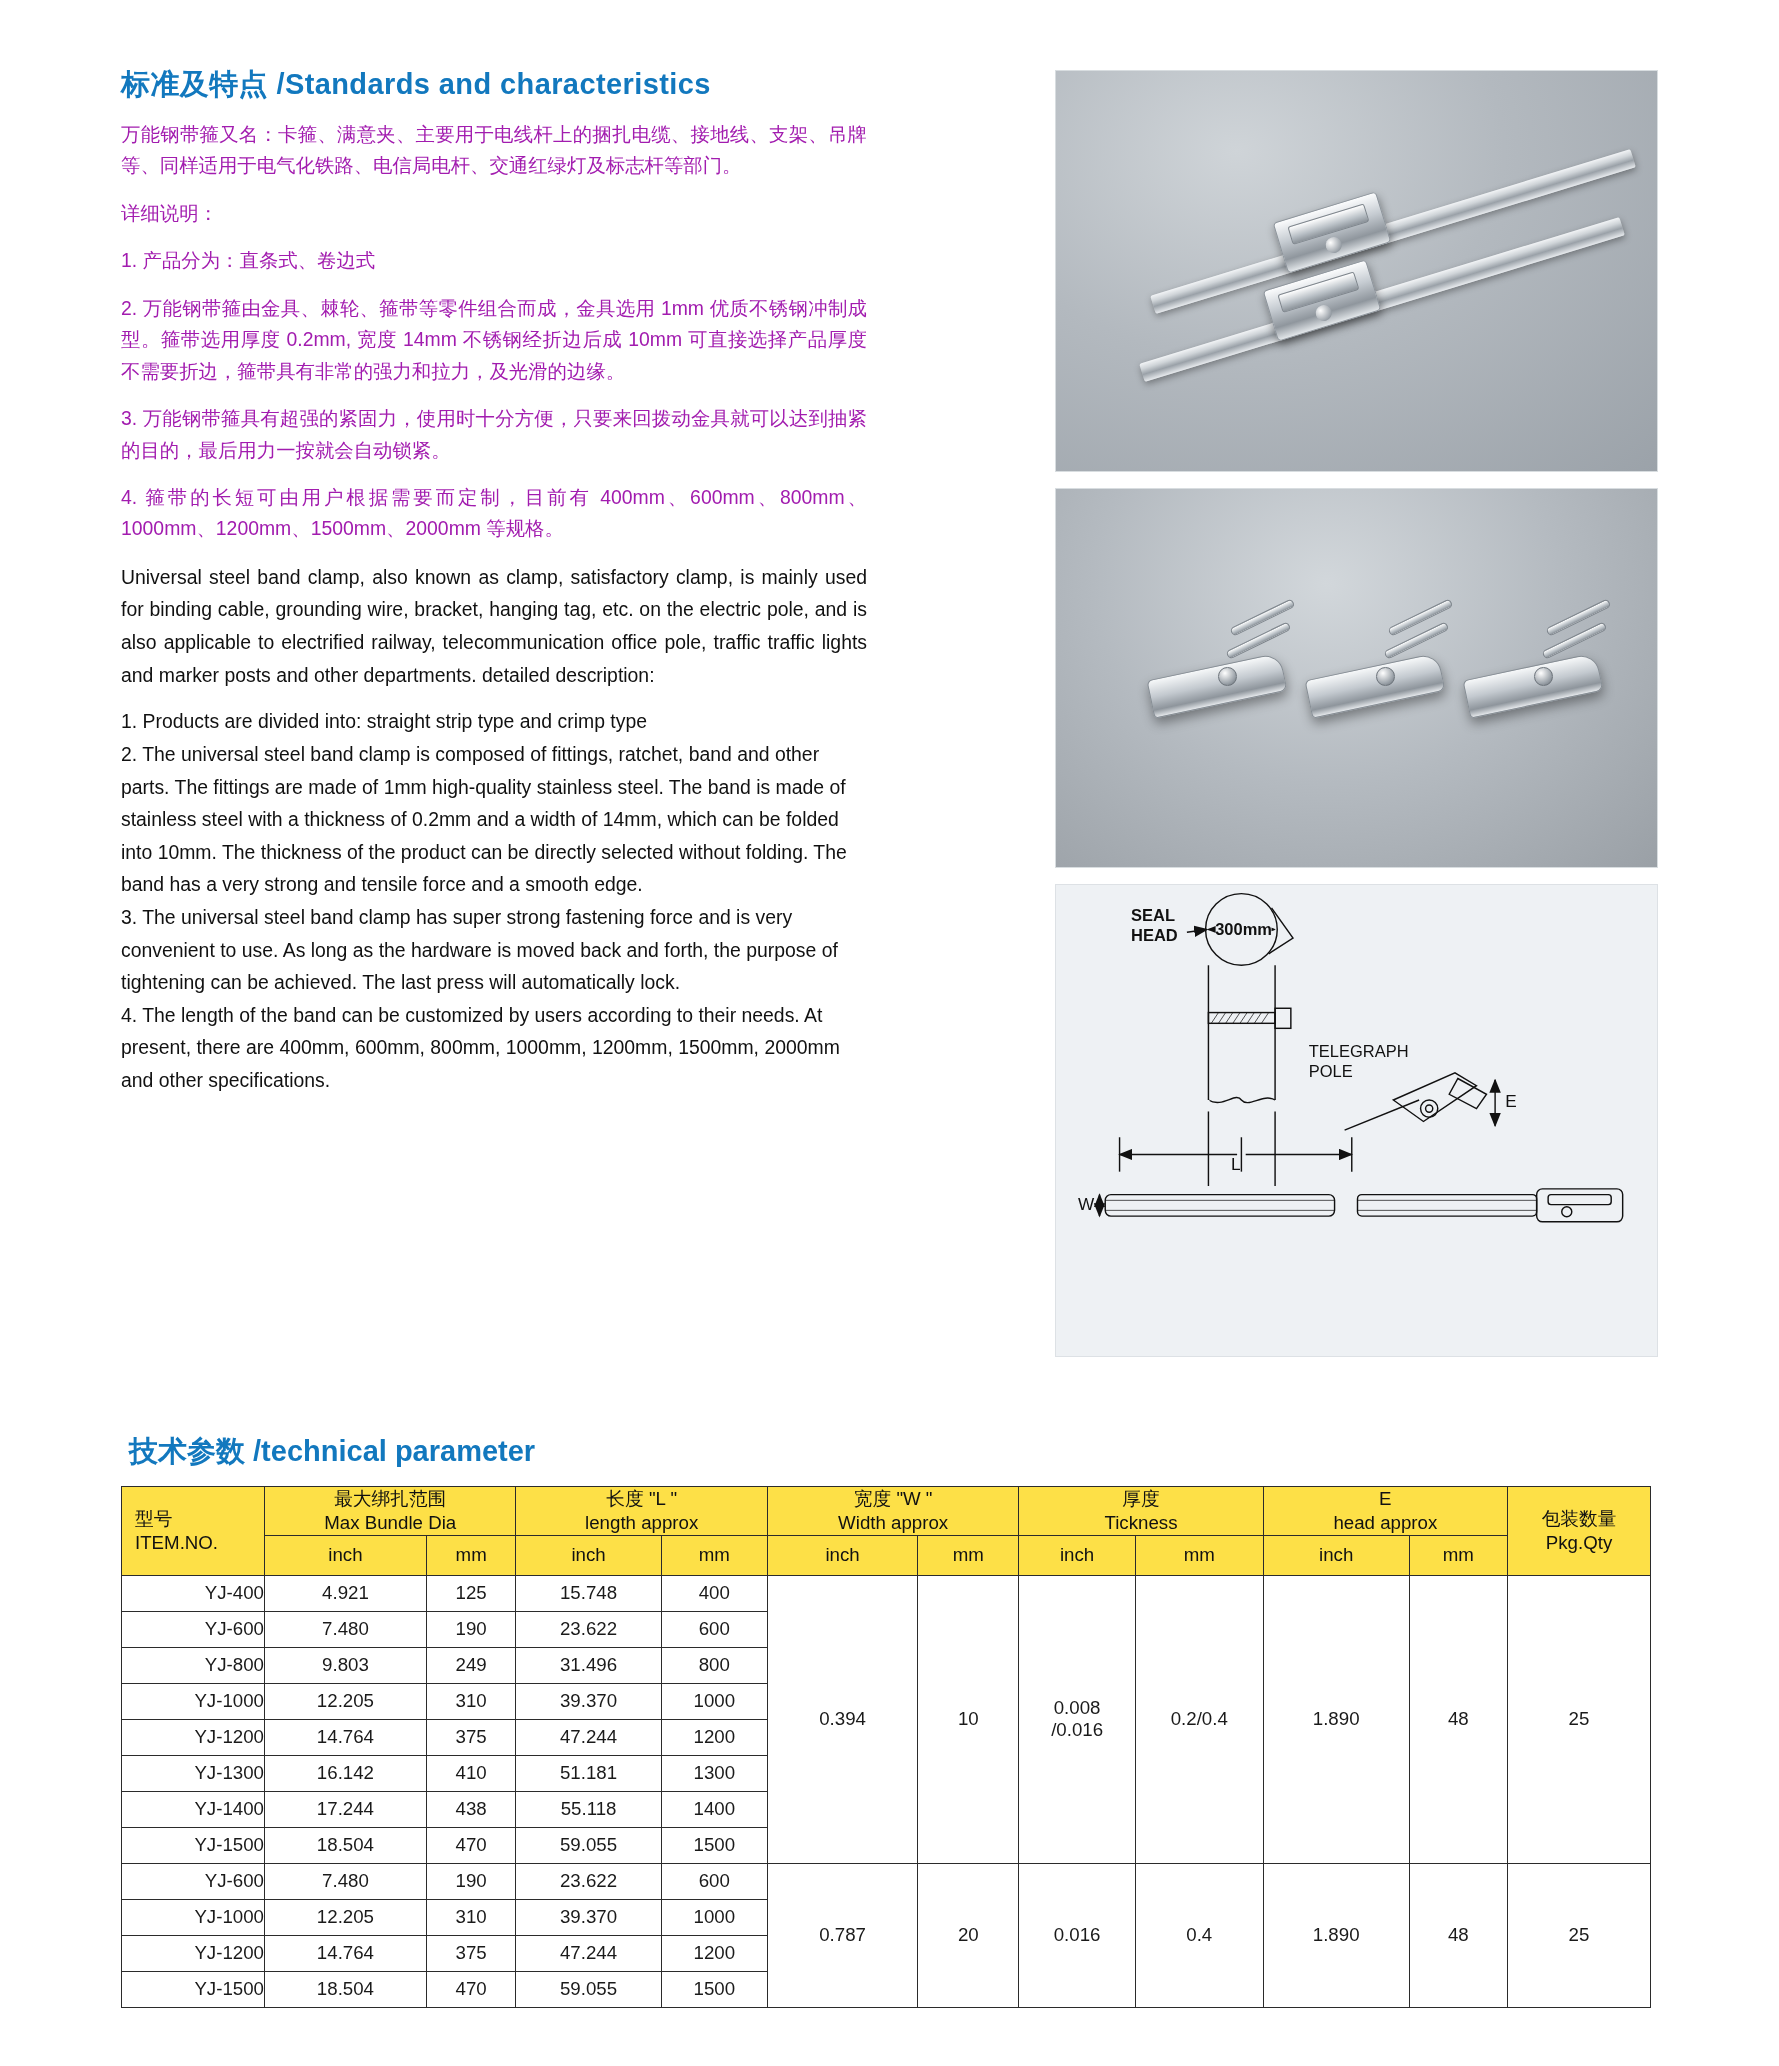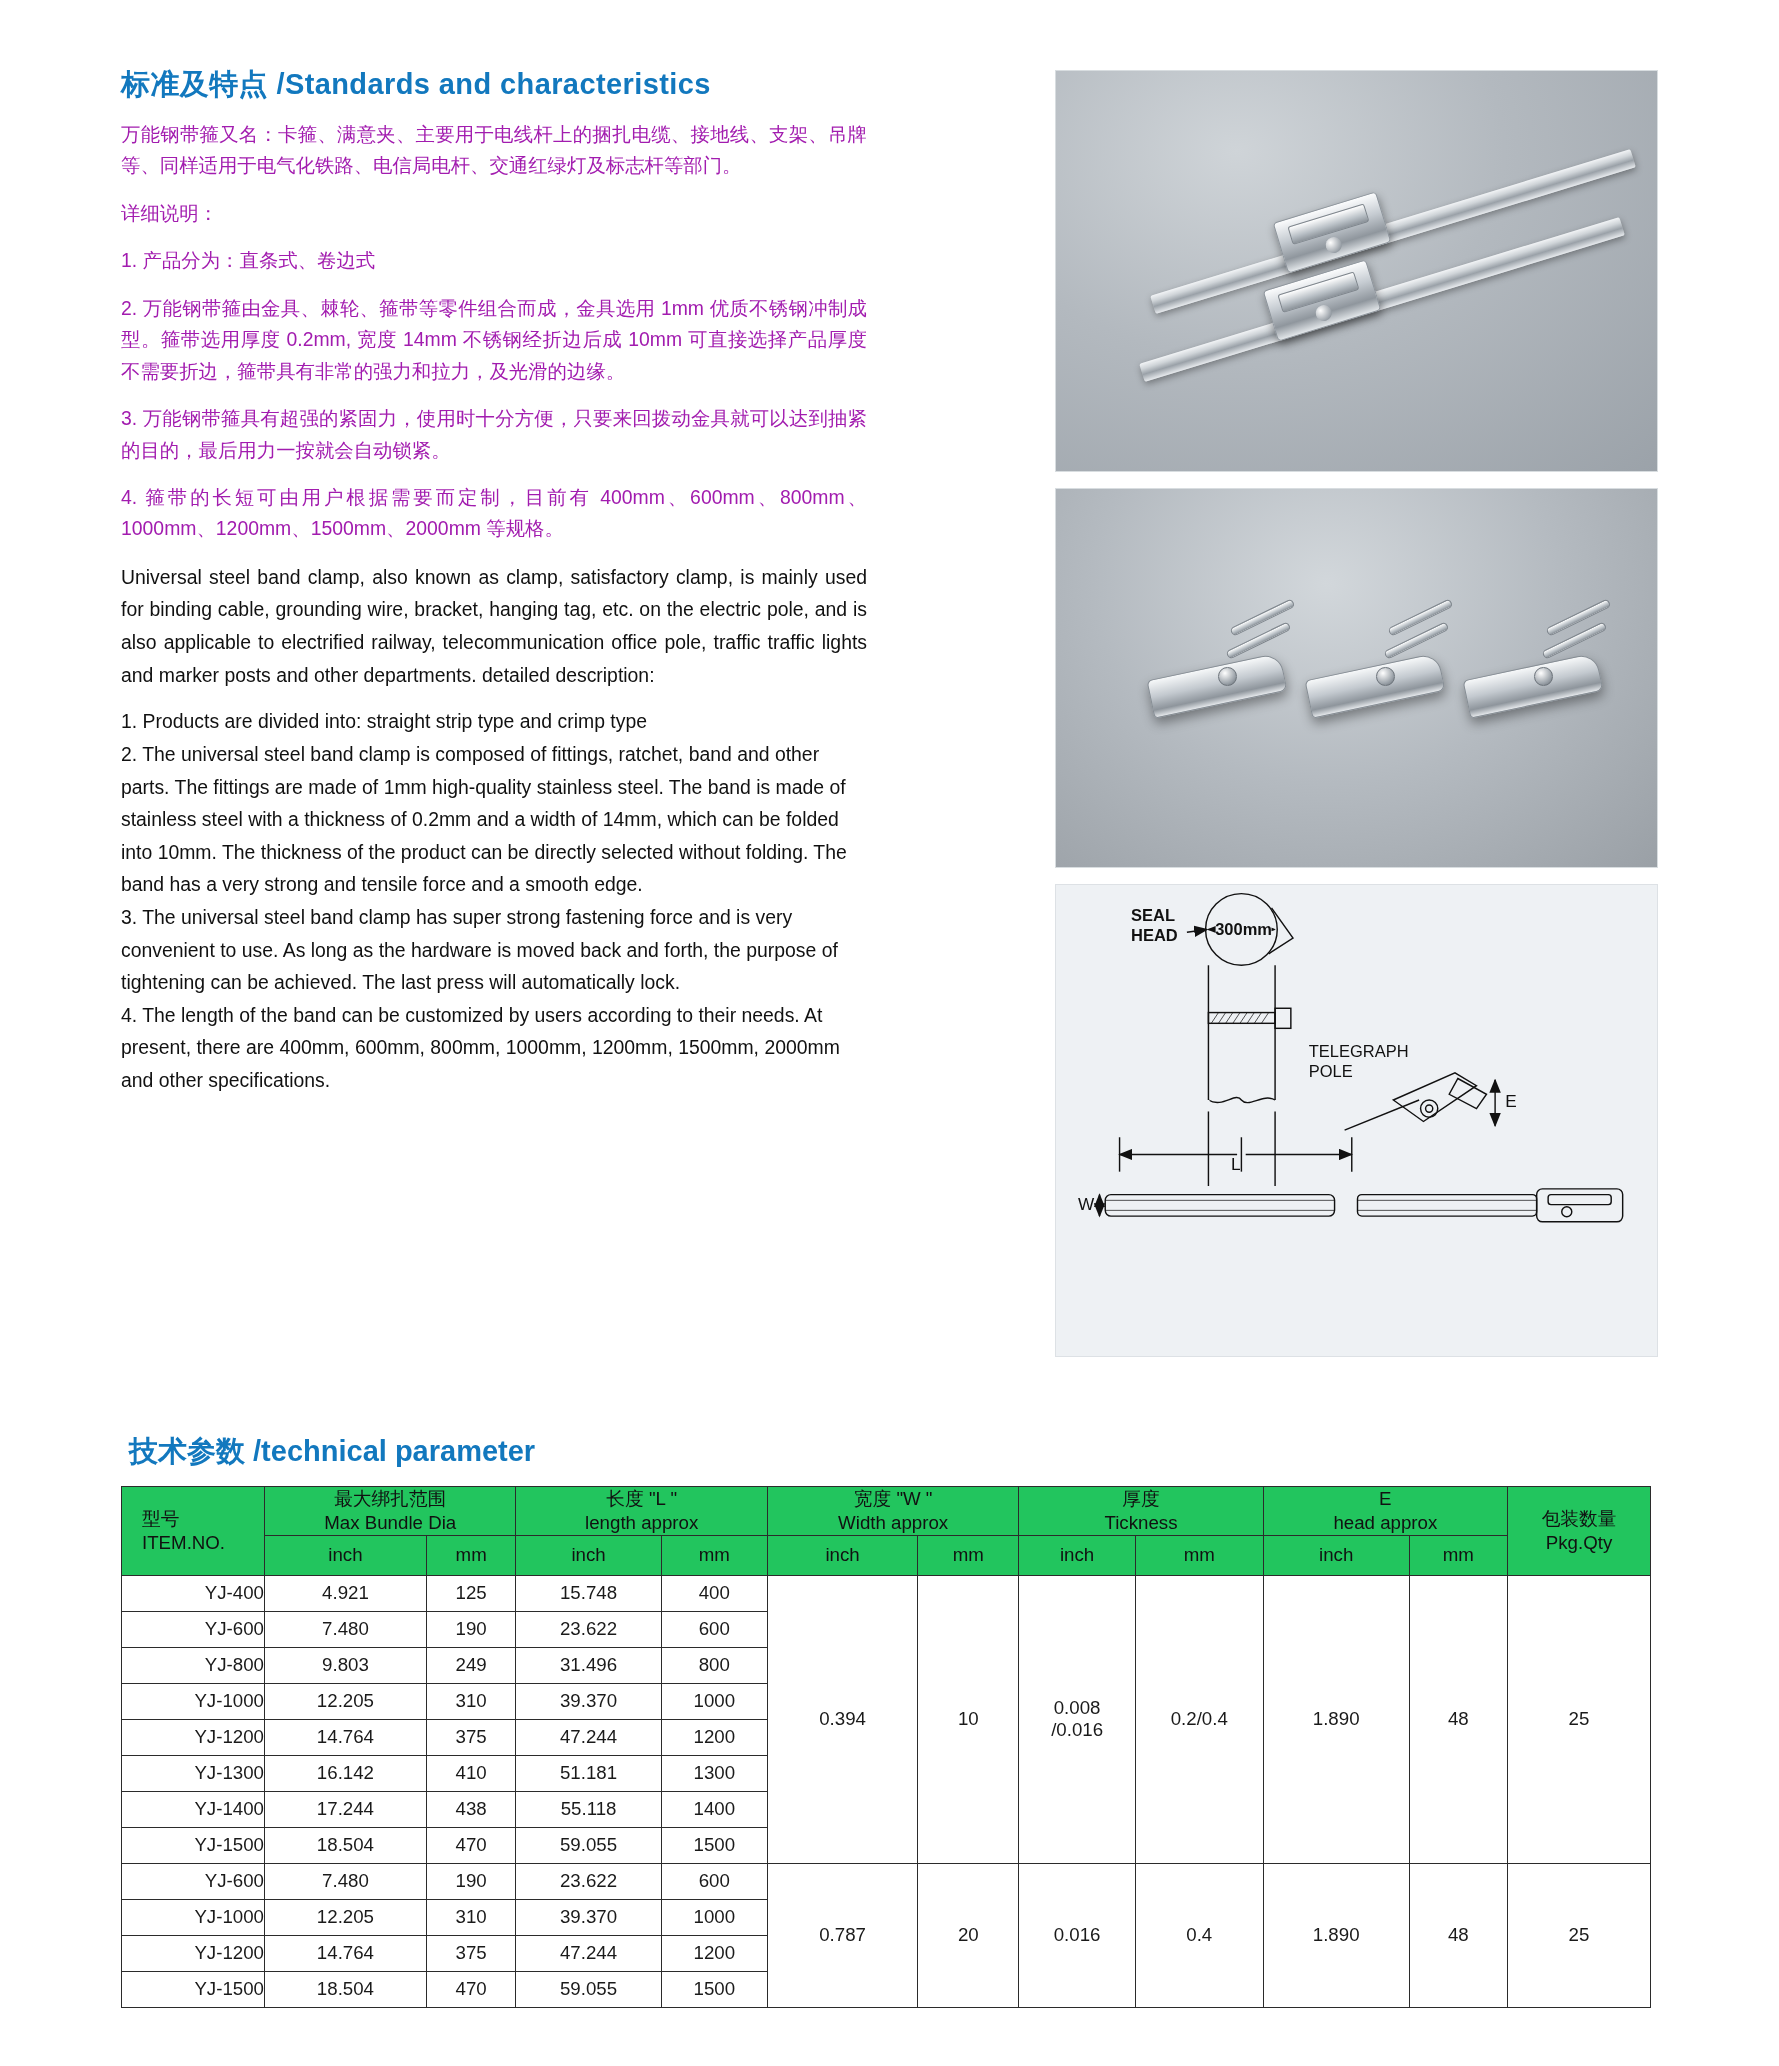--- a/index.html
+++ b/index.html
@@ -203,21 +203,21 @@
     font-size: 18.7px;
   }
   table.spec th, table.spec td {
     border: 0.7px solid #2b2b2b;
     text-align: center;
     vertical-align: middle;
     padding: 0;
     height: 37px;
   }
   table.spec thead th {
-    background: #22c55e;
+    background: #fde047;
     font-weight: normal;
     line-height: 1.28;
     font-size: 18.7px;
     color: #111;
   }
   table.spec thead th.sub {
     height: 40px;
   }
   table.spec tbody td {
     background: #ffffff;
@@ -376,21 +376,21 @@
     </div>
   </div>
 
   <h2 class="section-title2">技术参数 /technical parameter</h2>
 
   <div class="table-wrap">
     <table class="spec">
       <thead>
         <tr>
           <th rowspan="2" style="width:143px" class="hdr-two-line">
-            <div style="text-align:left;padding-left:20px">
+            <div style="text-align:left;padding-left:13px">
               <div>型号</div>
               <div>ITEM.NO.</div>
             </div>
           </th>
           <th colspan="2" style="width:244px" class="hdr-two-line">
             <div>最大绑扎范围</div>
             <div>Max Bundle Dia</div>
           </th>
           <th colspan="2" style="width:244px" class="hdr-two-line">
             <div>长度 "L "</div>

